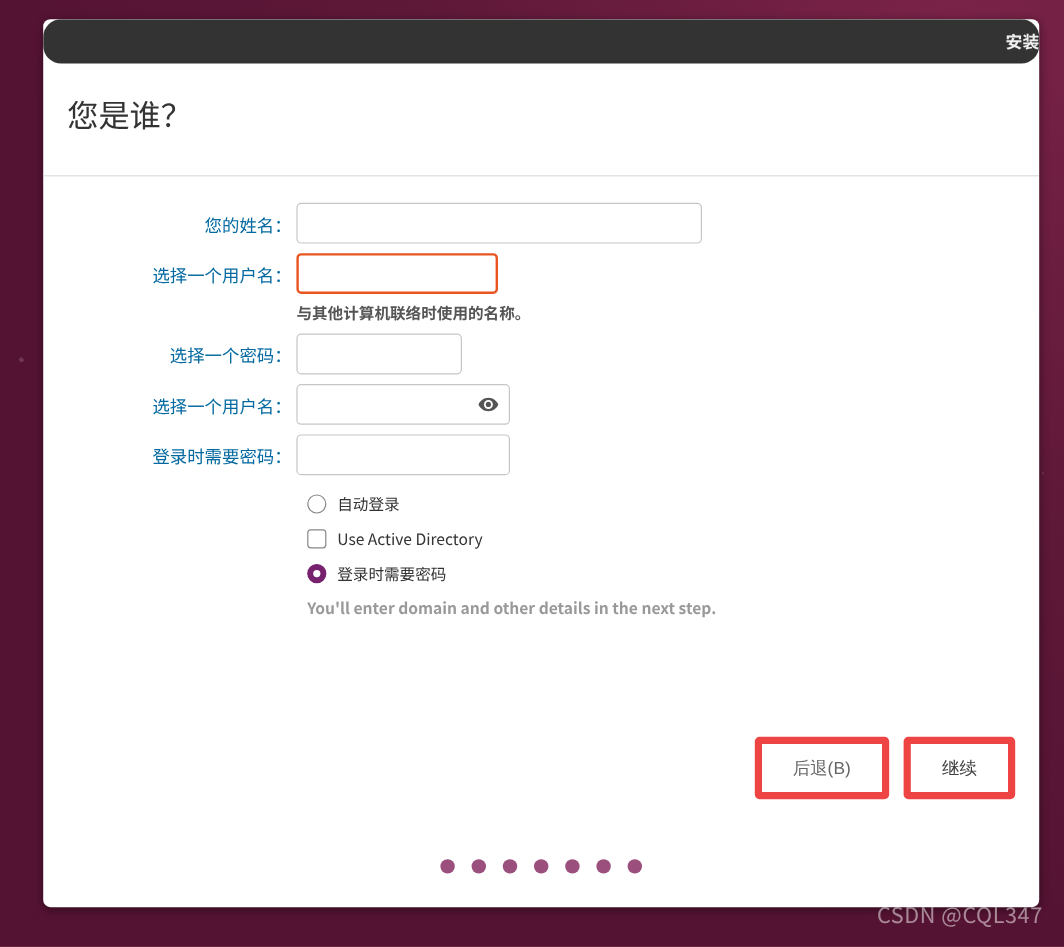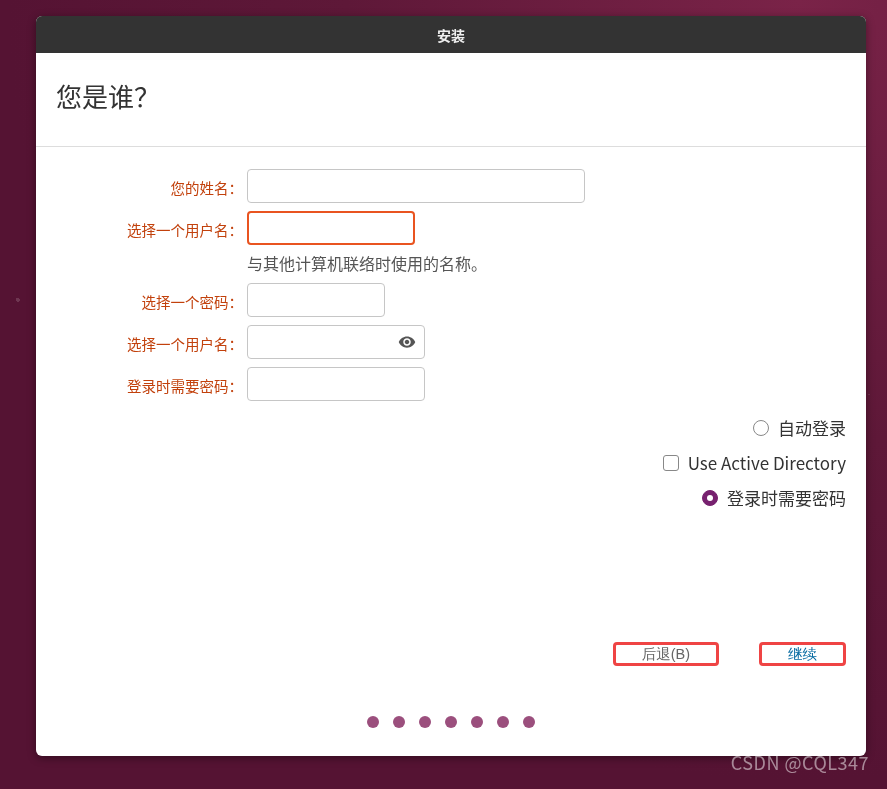--- a/index.html
+++ b/index.html
@@ -27,23 +27,24 @@
   border-radius: 6px;
   overflow: hidden;
   box-shadow: 0 2px 8px rgba(0,0,0,0.4);
 }
 .titlebar {
   background: #333;
   color: #eee;
   height: 37px;
   display: flex;
   align-items: center;
-  justify-content: center;
+  justify-content: flex-end;
   font-size: 14px;
   font-weight: 600;
+  border-radius: 15px;
 }
 .content {
   padding: 24px 20px 0 20px;
 }
 .heading {
   font-size: 26px;
   color: #333;
   font-weight: 400;
   margin-bottom: 32px;
 }
@@ -56,21 +57,21 @@
 .row {
   display: flex;
   align-items: flex-start;
   margin-bottom: 8px;
 }
 .row .label {
   width: 191px;
   text-align: right;
   padding-right: 4px;
   font-size: 14.5px;
-  color: #c2410c;
+  color: #0369a1;
   padding-top: 8px;
 }
 .row .field { flex: 1; }
 .text-input {
   height: 34px;
   border: 1px solid #c6c6c6;
   border-radius: 4px;
   padding: 0 8px;
   font-size: 14px;
   background: #fff;
@@ -88,33 +89,33 @@
   transform: translateY(-50%);
   width: 24px; height: 24px;
   border: none;
   background: transparent;
   cursor: pointer;
   display: flex;
   align-items: center;
   justify-content: center;
 }
 .hint {
-  font-size: 16px;
+  font-size: 13px;
   color: #555;
   margin-top: 6px;
+  font-weight: bold;
 }
 .hint-disabled { color: #999; }
 .options { margin-left: 200px; margin-top: 14px; }
 .option-row {
   display: flex;
   align-items: center;
   margin-bottom: 10px;
-  font-size: 17px;
+  font-size: 13px;
   color: #333;
-  justify-content: flex-end;
 }
 .radio, .checkbox {
   width: 16px; height: 16px;
   border: 1px solid #888;
   margin-right: 9px;
   display: inline-flex;
   align-items: center;
   justify-content: center;
   background: #fff;
 }
@@ -131,30 +132,30 @@
 }
 .checkbox { border-radius: 3px; }
 .footer {
   position: absolute;
   bottom: 90px;
   right: 20px;
   display: flex;
   gap: 12px;
 }
 .btn {
-  height: 24px;
+  height: 52px;
   padding: 0 26px;
-  border: 3px solid #ef4444;
+  border: 6px solid #ef4444;
   background: #fff;
   border-radius: 4px;
   font-size: 14.5px;
   color: #666;
   cursor: pointer;
 }
-.btn:disabled { color: #0369a1; cursor: default; margin-left: 28px; }
+.btn:disabled { color: #404040; cursor: default; }
 .dots {
   position: absolute;
   bottom: 28px;
   left: 50%;
   transform: translateX(-50%);
   display: flex;
   gap: 14px;
 }
 .dot {
   width: 12px; height: 12px;
@@ -235,20 +236,21 @@
           <span>自动登录</span>
         </div>
         <div class="option-row">
           <span class="checkbox"></span>
           <span>Use Active Directory</span>
         </div>
         <div class="option-row">
           <span class="radio selected"></span>
           <span>登录时需要密码</span>
         </div>
+        <div class="hint hint-disabled" style="margin-left:0">You'll enter domain and other details in the next step.</div>
       </div>
 
     </div>
   </div>
 
   <div class="footer">
     <button class="btn">后退(B)</button>
     <button class="btn" disabled="">继续</button>
   </div>
 

